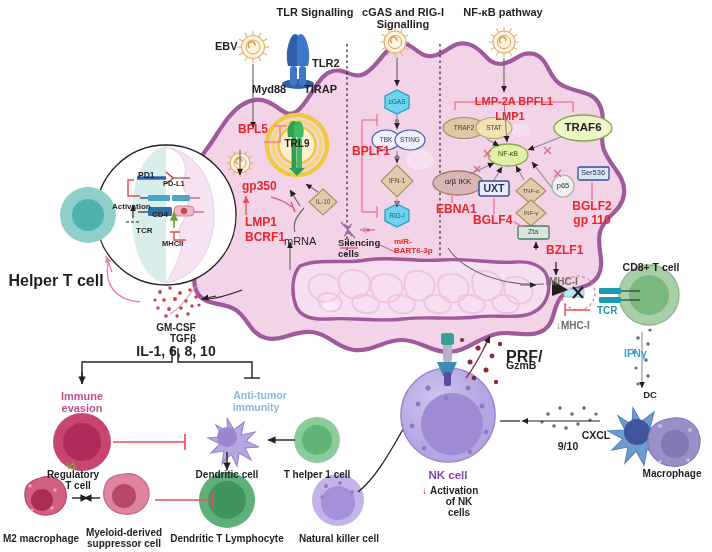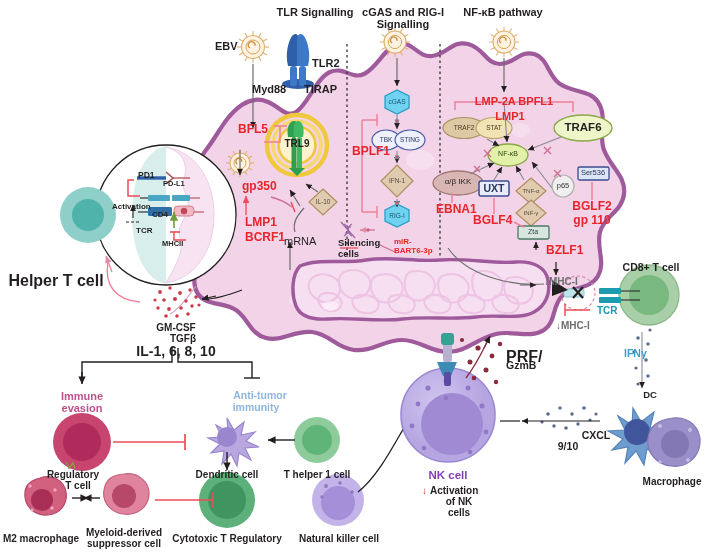--- a/index.html
+++ b/index.html
@@ -611,32 +611,32 @@
 <div class="lbl bold ctr" style="left:256px;top:402px;font-size:10.5px;color:#8fb6dd;">immunity</div>
 
 <div class="lbl bold ctr" style="left:73px;top:469px;font-size:10px;color:#231f20;">Regulatory</div>
 <div class="lbl bold ctr" style="left:78px;top:480px;font-size:10px;color:#231f20;">T cell</div>
 <div class="lbl bold ctr" style="left:227px;top:469px;font-size:10px;color:#231f20;">Dendritic cell</div>
 <div class="lbl bold ctr" style="left:317px;top:469px;font-size:10px;color:#231f20;">T helper 1 cell</div>
 <div class="lbl bold ctr" style="left:448px;top:469px;font-size:11.5px;color:#7e3fb5;">NK cell</div>
 <div class="lbl bold ctr" style="left:41px;top:533px;font-size:10px;color:#231f20;">M2 macrophage</div>
 <div class="lbl bold ctr" style="left:124px;top:527px;font-size:10px;color:#231f20;">Myeloid-derived</div>
 <div class="lbl bold ctr" style="left:124px;top:538px;font-size:10px;color:#231f20;">suppressor cell</div>
-<div class="lbl bold ctr" style="left:227px;top:533px;font-size:10px;color:#231f20;">Cytotoxic T Regulatory</div>
+<div class="lbl bold ctr" style="left:227px;top:533px;font-size:10px;color:#231f20;">Dendritic T Lymphocyte</div>
 <div class="lbl bold ctr" style="left:339px;top:533px;font-size:10px;color:#231f20;">Natural killer cell</div>
 
 <div class="lbl bold" style="left:422px;top:485px;font-size:10px;color:#cf2a2a;">↓</div>
 <div class="lbl bold" style="left:430px;top:485px;font-size:10px;color:#231f20;">Activation</div>
 <div class="lbl bold ctr" style="left:459px;top:496px;font-size:10px;color:#231f20;">of NK</div>
 <div class="lbl bold ctr" style="left:459px;top:507px;font-size:10px;color:#231f20;">cells</div>
 
 <div class="lbl bold" style="left:506px;top:348px;font-size:16px;color:#231f20;">PRF/</div>
 <div class="lbl bold" style="left:506px;top:360px;font-size:10.5px;color:#231f20;">GzmB</div>
 <div class="lbl bold ctr" style="left:596px;top:430px;font-size:10.5px;color:#231f20;">CXCL</div>
 <div class="lbl bold ctr" style="left:568px;top:441px;font-size:10.5px;color:#231f20;">9/10</div>
 <div class="lbl bold" style="left:624px;top:348px;font-size:10.5px;color:#3b9fd0;">IFNγ</div>
 
 <div class="lbl bold ctr" style="left:651px;top:262px;font-size:10.5px;color:#231f20;">CD8+ T cell</div>
 <div class="lbl bold" style="left:597px;top:305px;font-size:10px;color:#1e9ab0;">TCR</div>
 <div class="lbl bold ctr" style="left:650px;top:390px;font-size:9.5px;color:#231f20;">DC</div>
-<div class="lbl bold ctr" style="left:672px;top:468px;font-size:10px;color:#231f20;margin-top:8px;">Macrophage</div>
+<div class="lbl bold ctr" style="left:672px;top:468px;font-size:10px;color:#231f20;">Macrophage</div>
 
 </div>
 
 </body></html>

